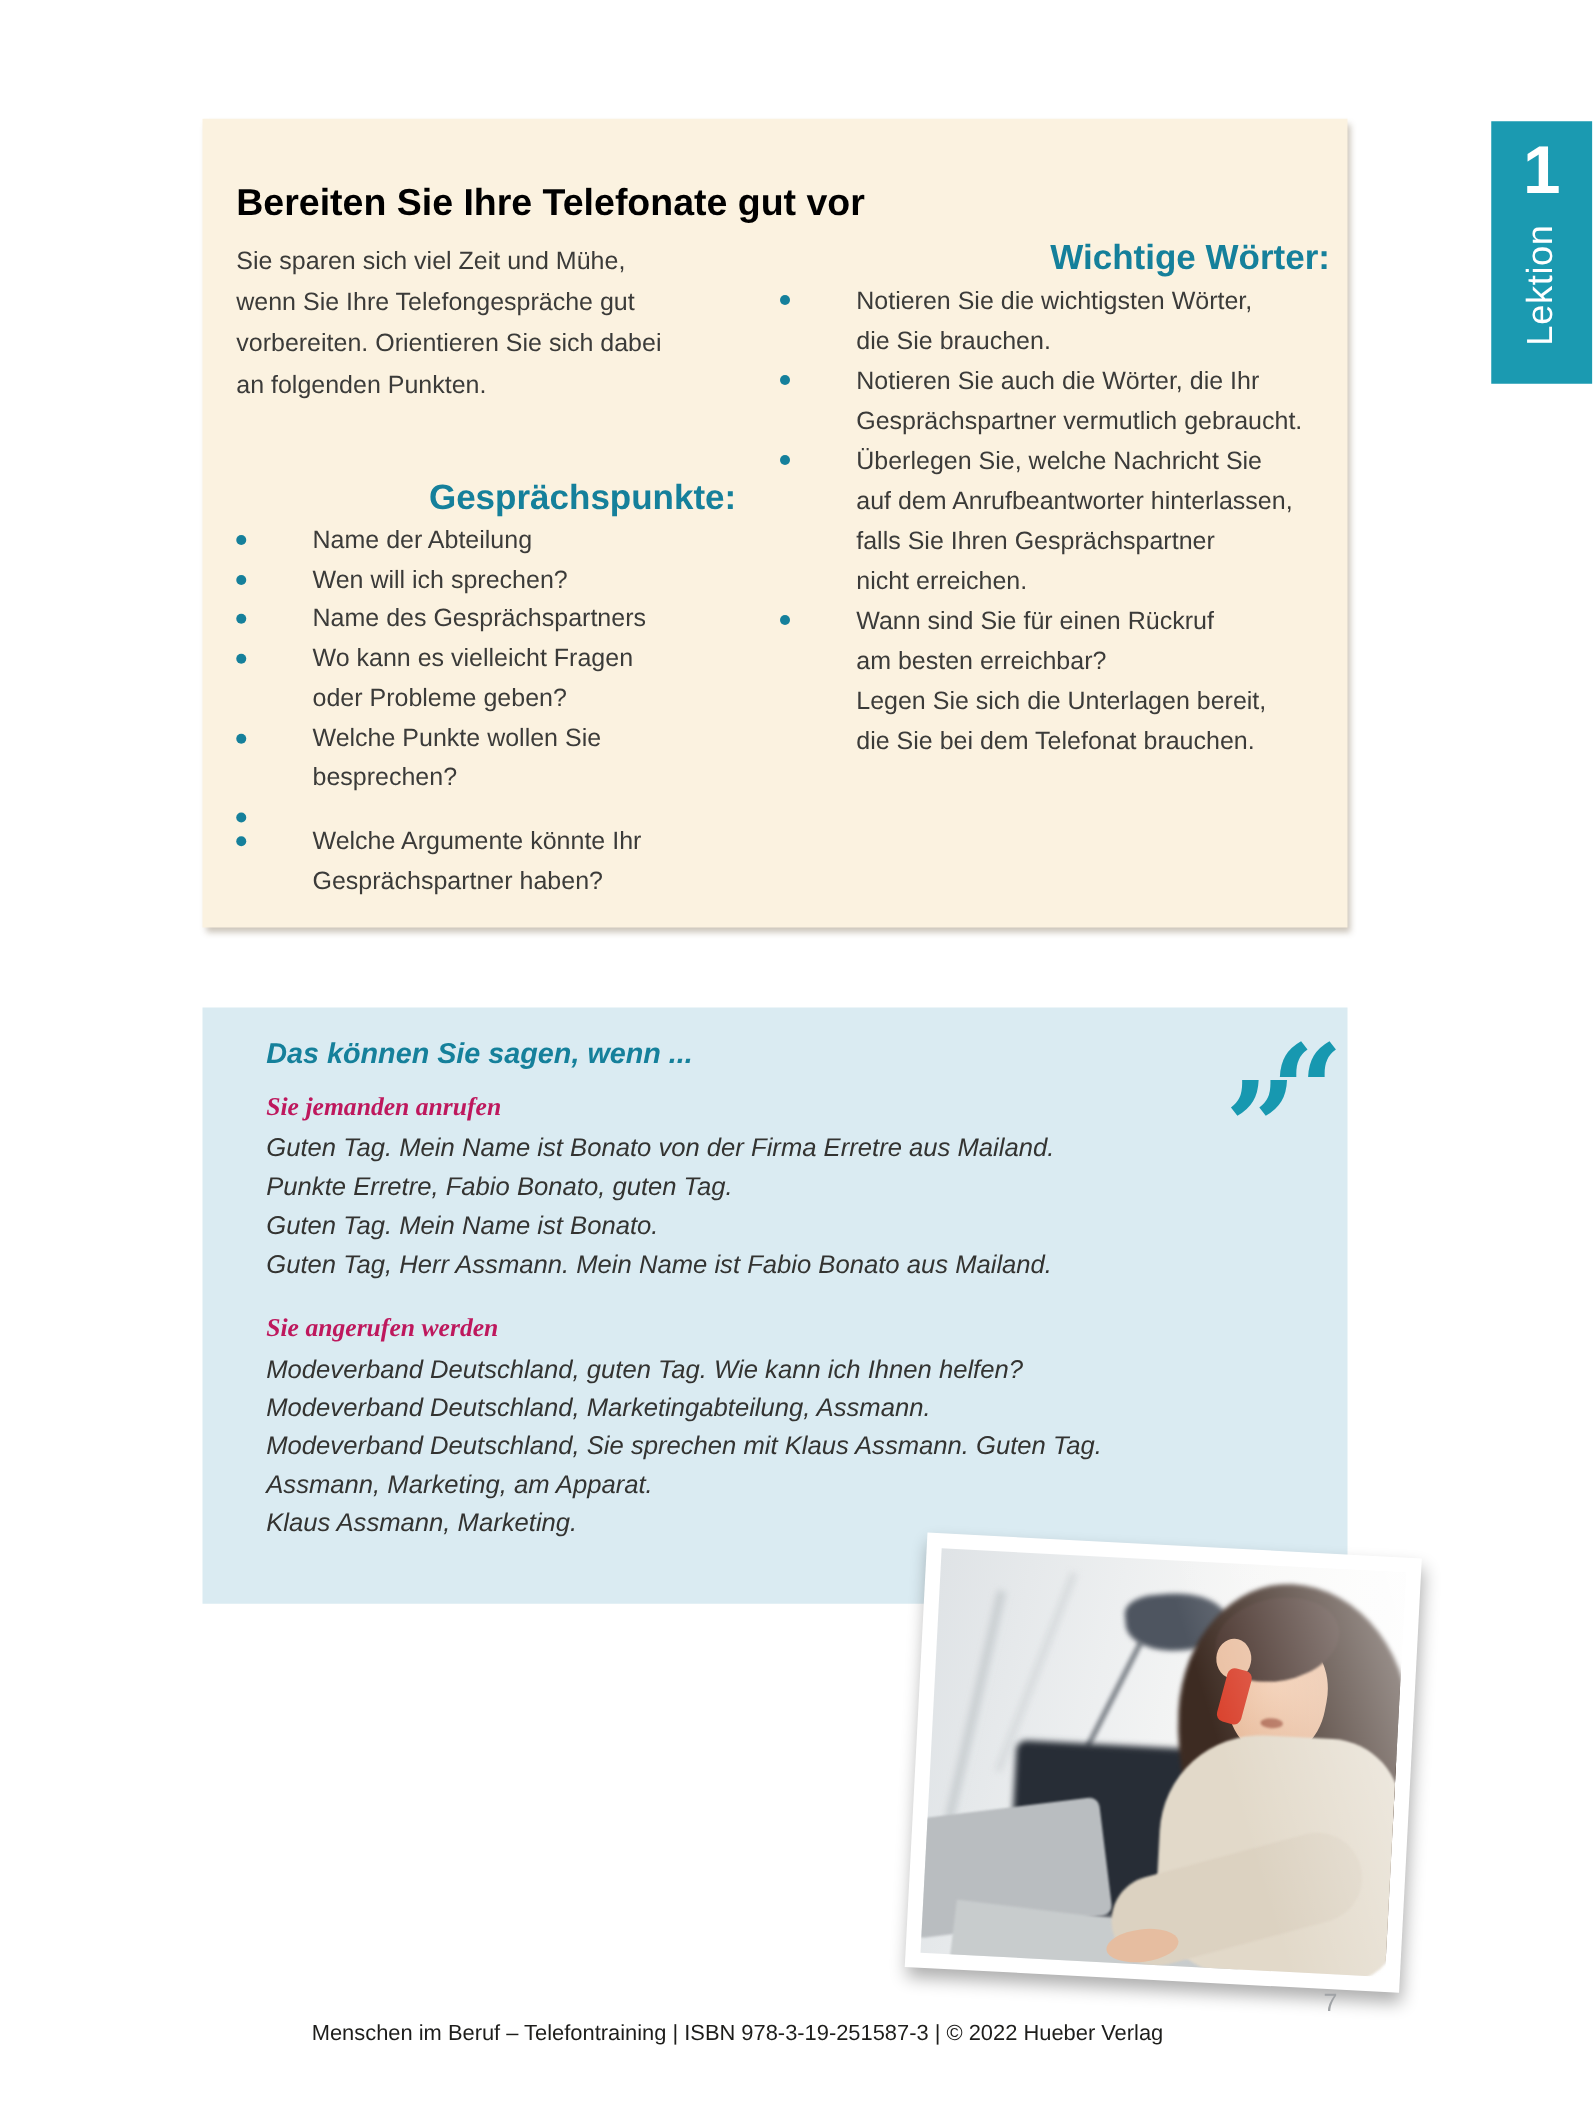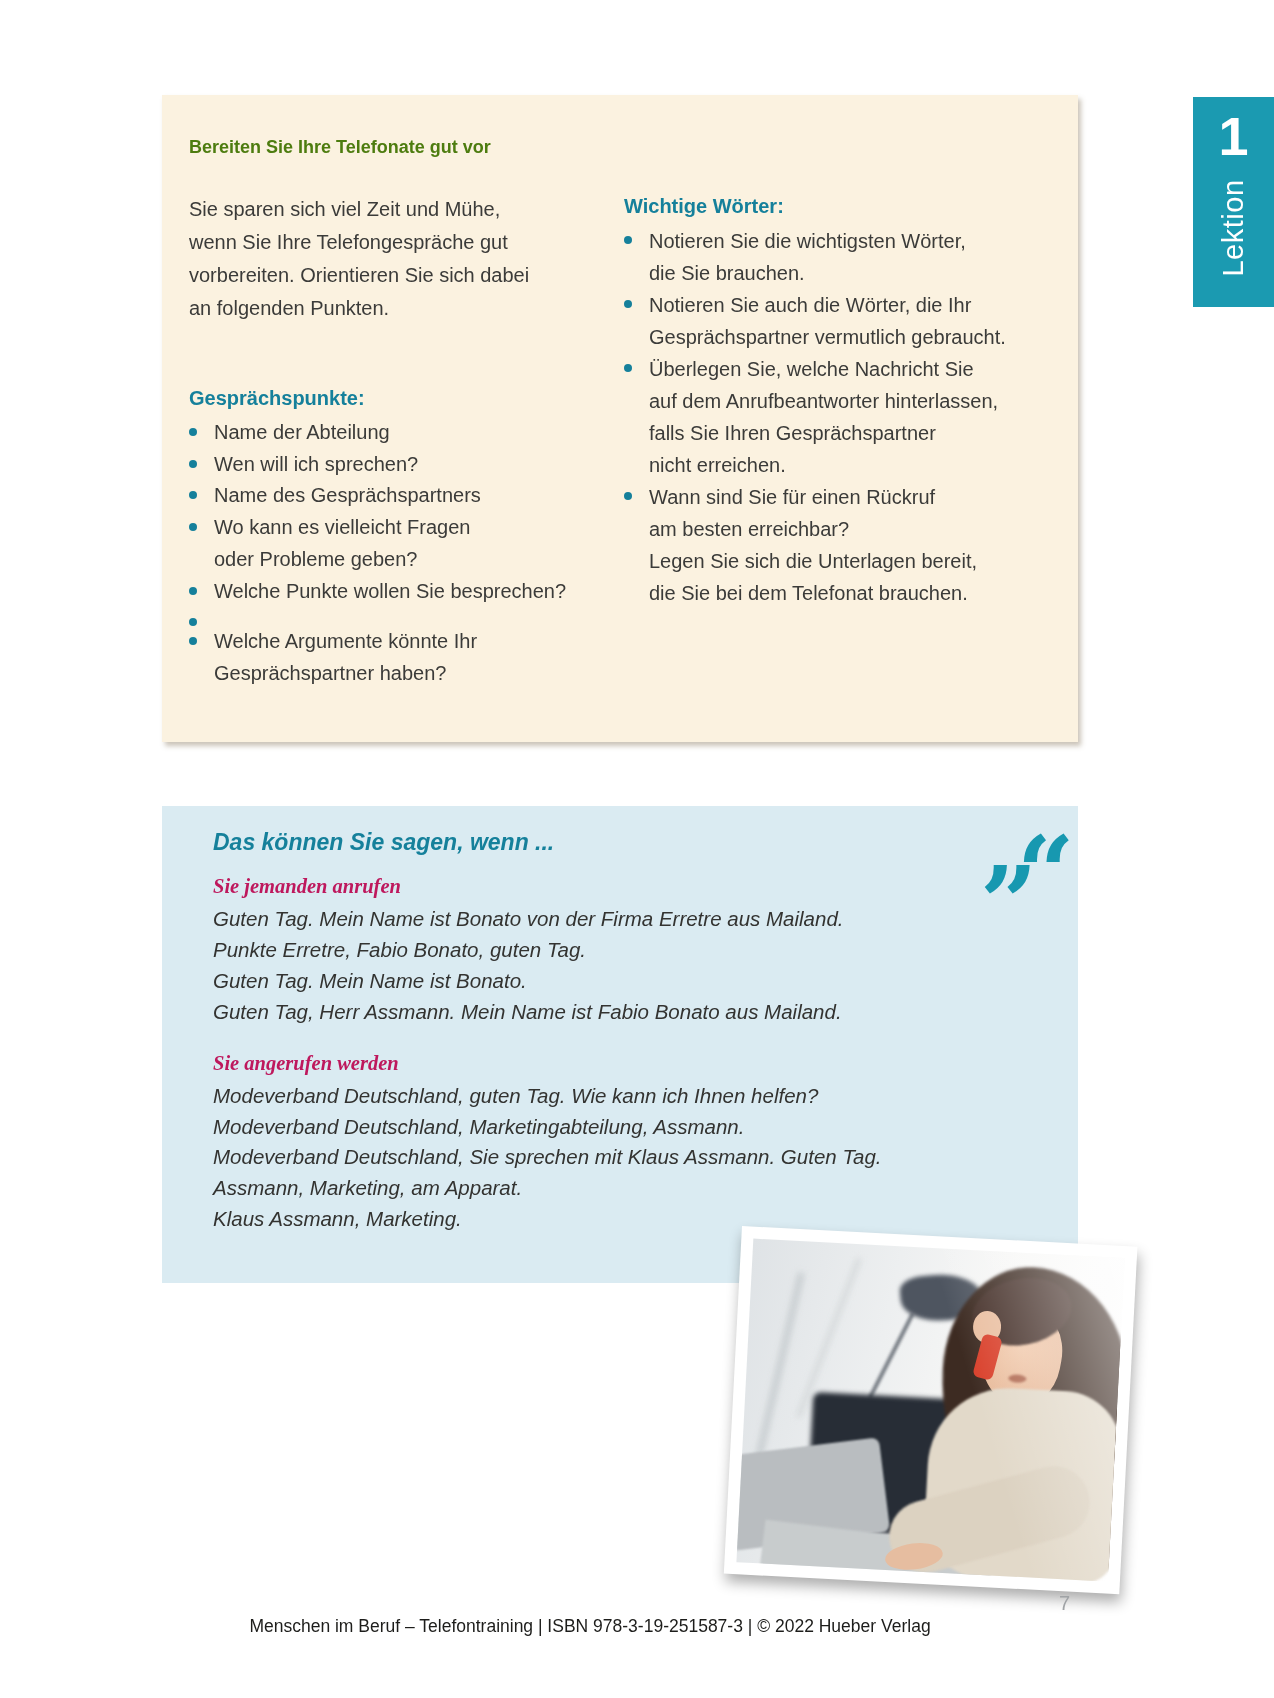--- a/index.html
+++ b/index.html
@@ -9,30 +9,30 @@
   }
   
   .lesson-tab{position:absolute;left:1193px;top:97px;width:81px;height:210px;background:#1b9ab1;}
   .lesson-tab .num{position:absolute;top:12px;left:0;width:100%;text-align:center;
     font-size:54px;font-weight:700;color:#fff;line-height:1;}
   .lesson-tab .word{position:absolute;left:40px;top:131px;transform:translate(-50%,-50%) rotate(-90deg);
     font-size:29px;color:#fff;white-space:nowrap;letter-spacing:.5px;}
   
   .info-box{position:absolute;left:162px;top:95px;width:916px;height:647px;background:#fbf2e0;
     box-shadow:3px 4px 5px rgba(140,125,100,.45);}
-  .info-title{position:absolute;left:27px;top:30px;font-size:18px;font-weight:700;color:#4d7c0f;line-height:1.2;}
+  .info-title{position:absolute;left:27px;top:30px;font-size:30px;font-weight:700;color:#000000;line-height:1.2;}
   .col{position:absolute;top:98px;font-size:20px;line-height:33px;}
   .col-left{left:27px;width:400px;}
   .col-right{left:462px;width:440px;}
   .intro{white-space:pre-line;margin:0 0 0 0;height:192px;}
-  .sub-head{font-size:20px;font-weight:700;color:#15809b;line-height:26px;margin:0 0 6px 0;}
+  .sub-head{font-size:28px;font-weight:700;color:#15809b;line-height:26px;margin:0 0 6px 0;text-align:right;}
   .col-right .sub-head.first{margin-bottom:6px;}
   .gap-head{margin-top:32px;}
   ul.bullets{list-style:none;margin:0;padding:0;}
-  ul.bullets li{display:flex;align-items:flex-start;line-height:31.7px;}
+  ul.bullets li{display:flex;align-items:flex-start;line-height:31.7px;gap:36px;}
   .col-right ul.bullets li{line-height:32px;}
   ul.bullets .dot{flex:0 0 25px;padding-top:11px;}
   ul.bullets .dot i{display:block;width:8px;height:8px;border-radius:50%;background:#15809b;}
   ul.bullets .txt{white-space:pre-line;}
   
   .phrases-box{position:absolute;left:162px;top:806px;width:916px;height:477px;background:#daebf2;}
   .phrases-inner{position:absolute;left:51px;top:22px;width:800px;font-style:italic;color:#333331;}
   .phrases-title{font-size:23px;font-weight:700;color:#15809b;line-height:28px;margin:0 0 16px 0;}
   .phrase-head{font-size:20.5px;font-weight:700;line-height:28px;margin:0 0 4px 0;color:#be185d;font-family:Liberation Serif, serif;}
   .phrase-head.second{margin-top:21px;}

